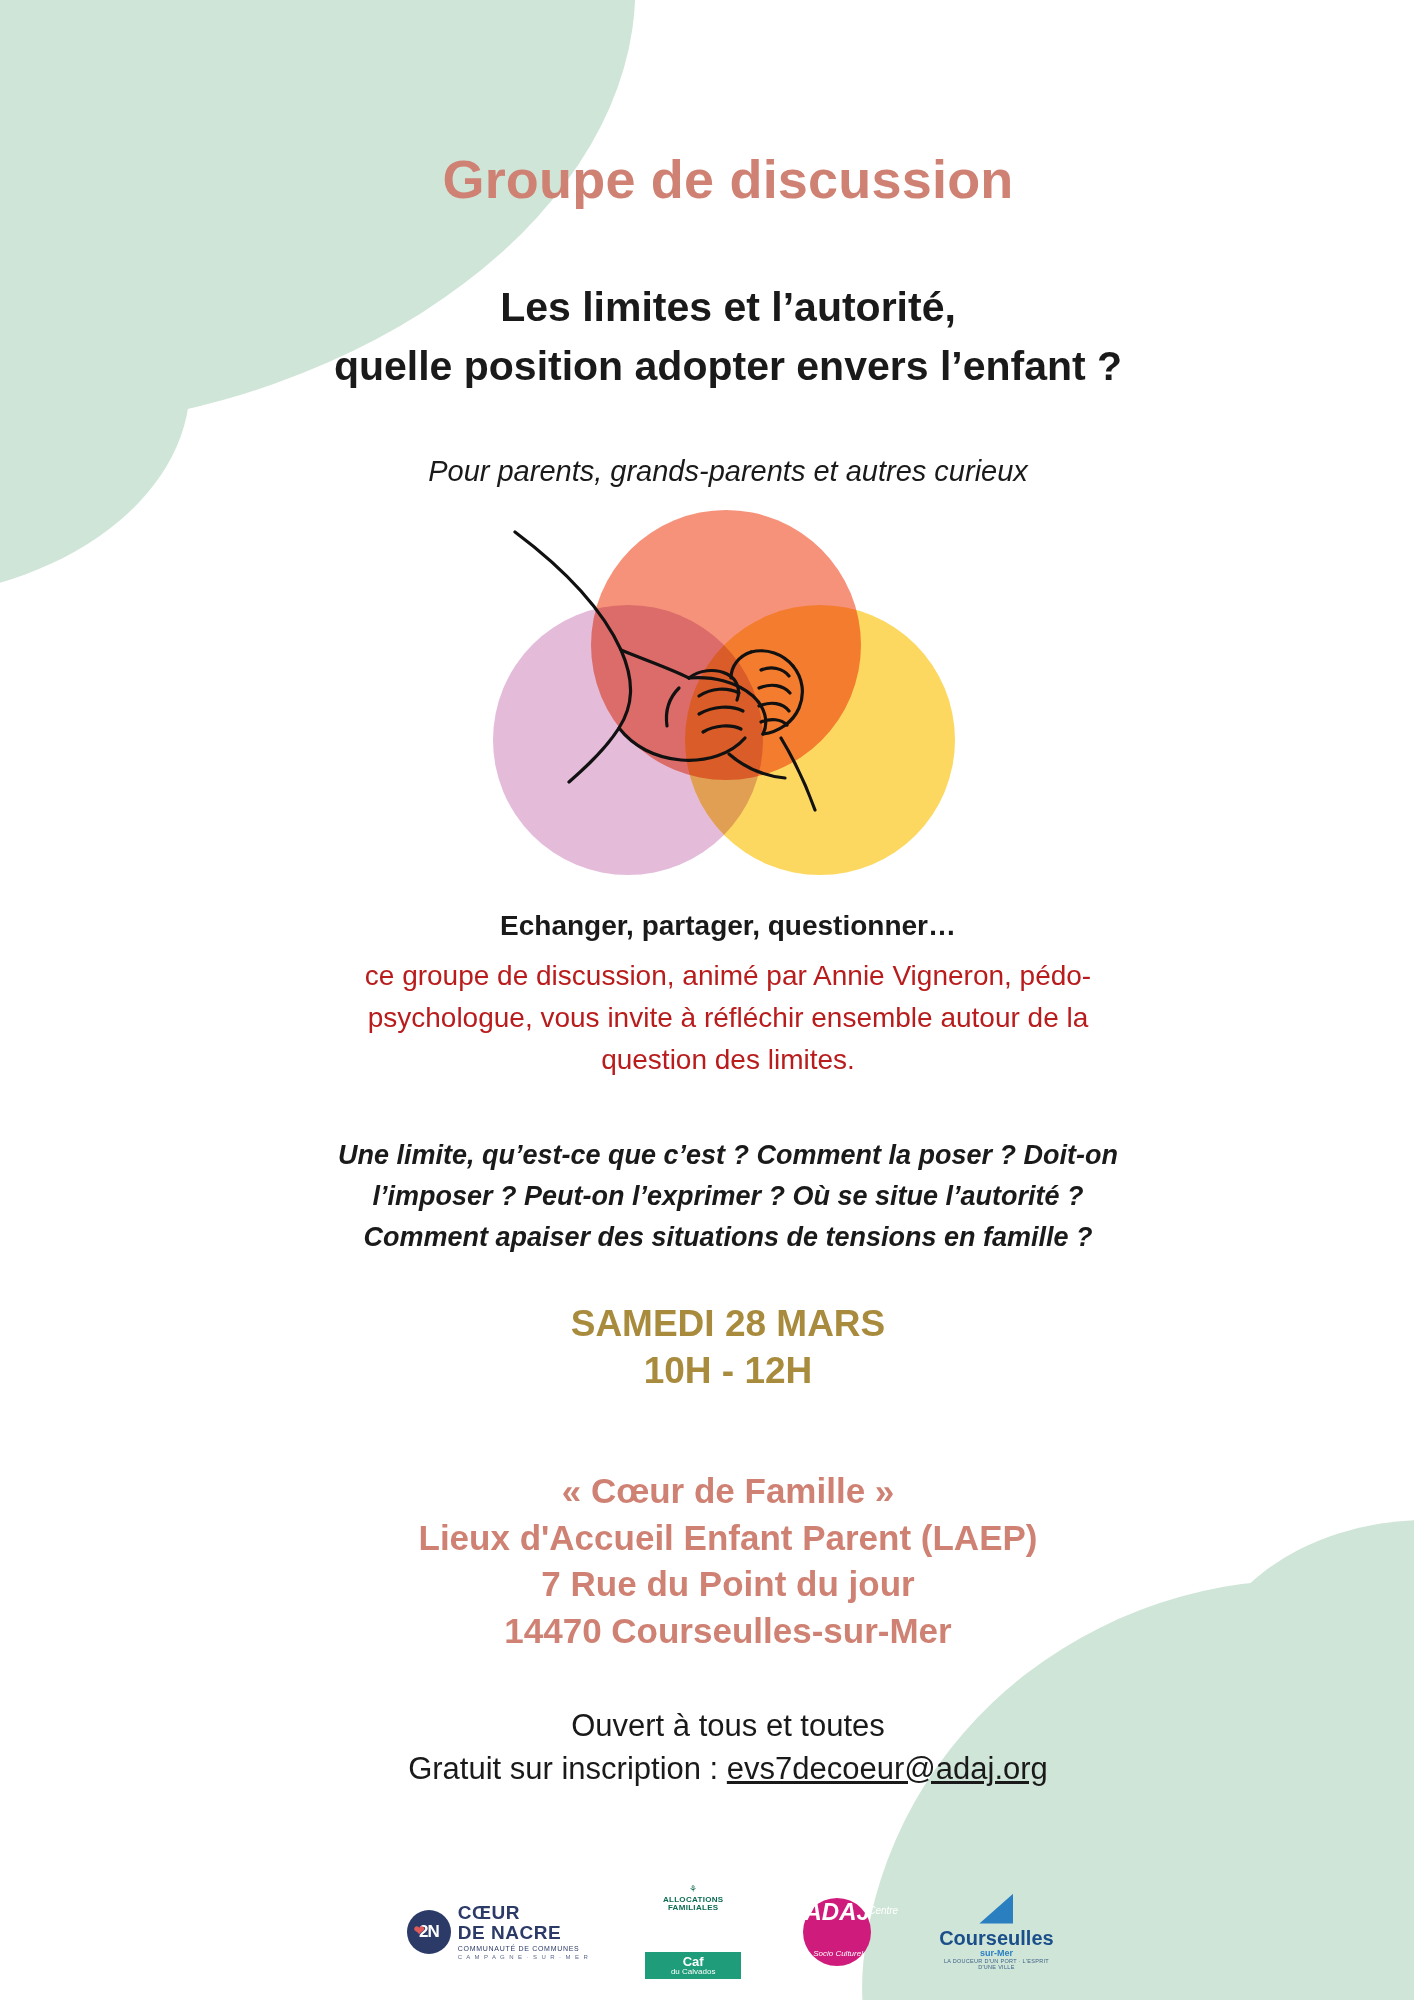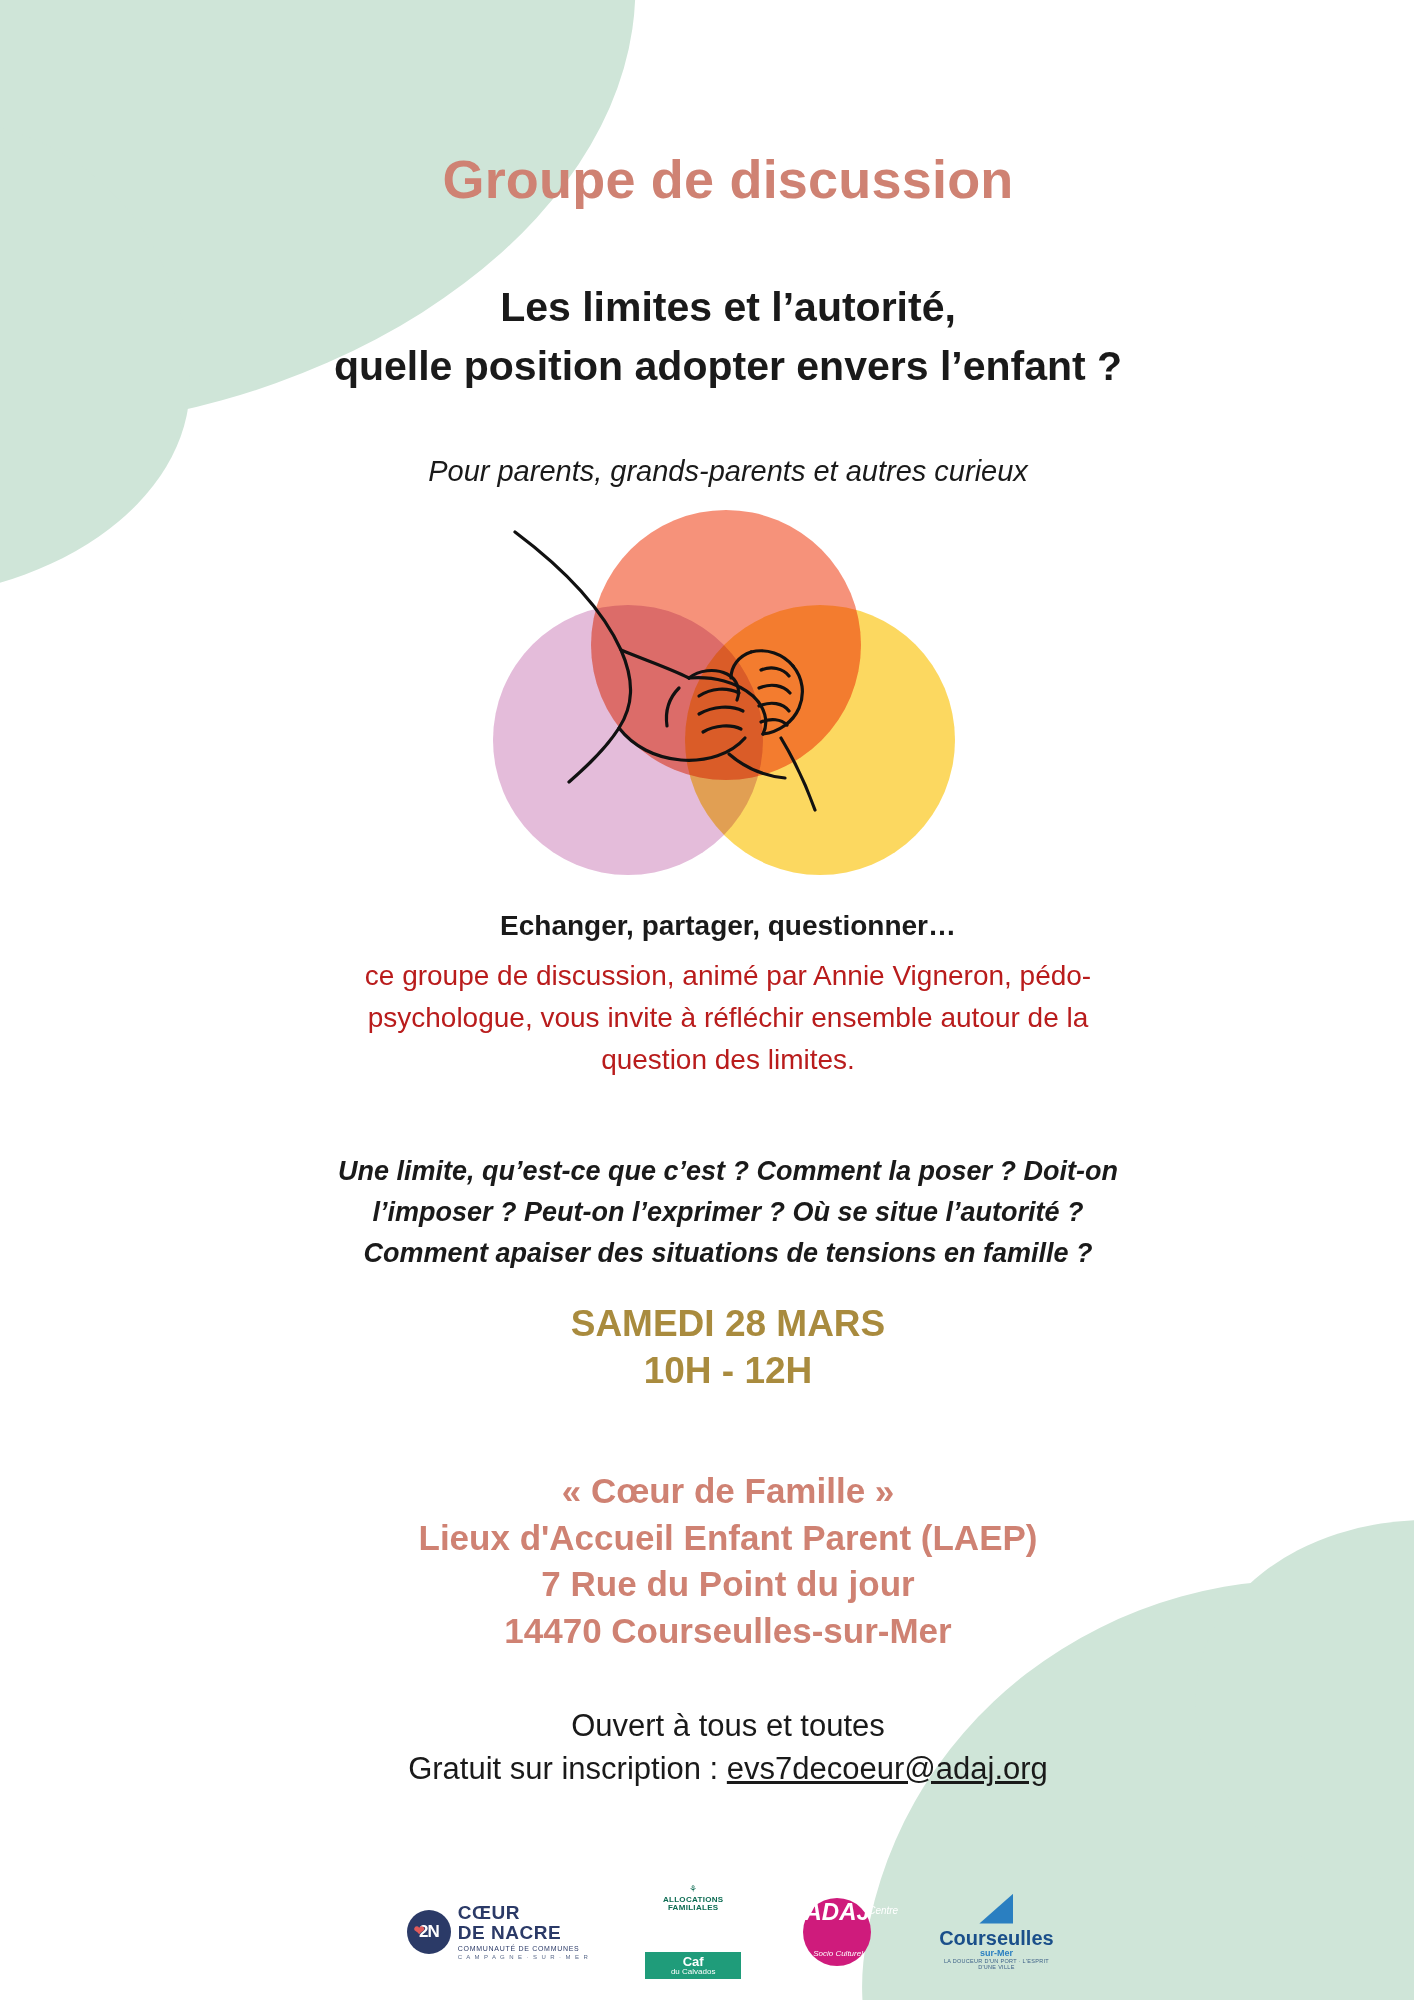--- a/index.html
+++ b/index.html
@@ -167,21 +167,20 @@
     position: absolute;
     top: 1135px;
     left: 252px;
     width: 910px;
     text-align: center;
     font-size: 27px;
     font-weight: bold;
     font-style: italic;
     color: #1a1a1a;
     line-height: 1.52;
-    margin-top: 16px;
   }
   
   .date-block {
     position: absolute;
     top: 1300px;
     left: 0;
     width: 100%;
     text-align: center;
     color: #a98b3e;
     font-size: 37px;

